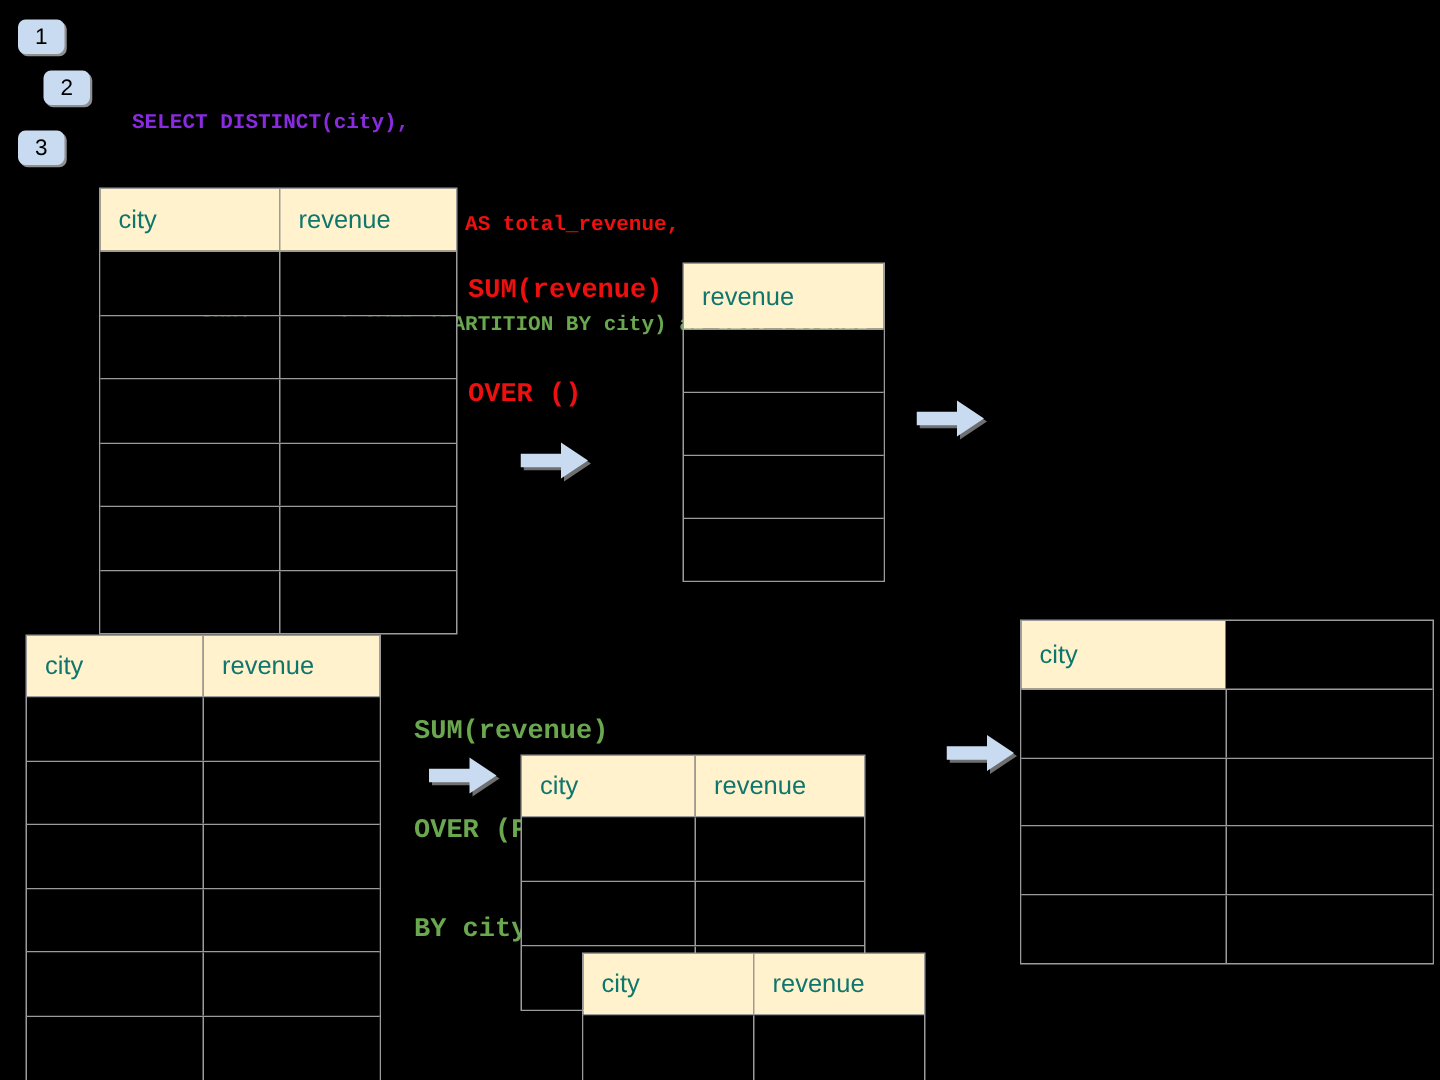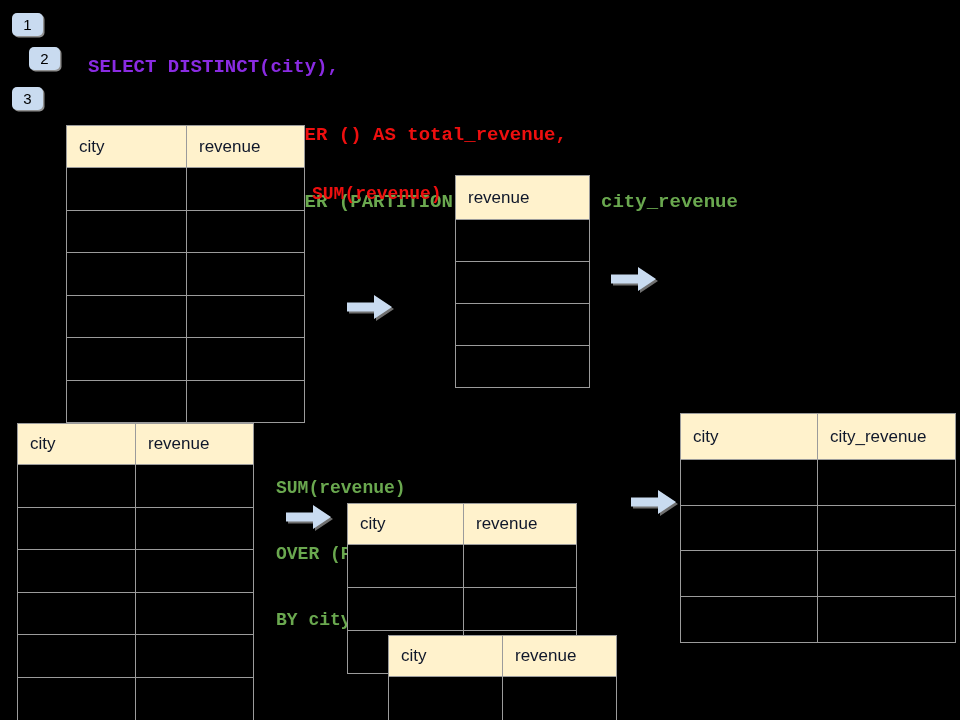--- a/index.html
+++ b/index.html
@@ -6,21 +6,21 @@
   .canvas {
     position:relative; width:960px; height:720px; overflow:hidden;
     background:var(--bg,#000);
     font-family:"Liberation Sans", sans-serif;
   }
   
   .code {
     position:absolute; font-family:"Liberation Mono", monospace;
     font-weight:bold; white-space:pre;
   }
-  .main-code { left:88px; top:11px; font-size:19px; line-height:22.5px; }
+  .main-code { left:88px; top:26px; font-size:14px; line-height:22.5px; }
   .ind-2 { padding-left:22.8px; }
   .ind-4 { padding-left:45.6px; }
   .c-purple { color:var(--purple); }
   .c-red    { color:var(--red); }
   .c-green  { color:var(--green); }
   .side-note  { left:752px; top:36px;  font-size:16px; line-height:19px; color:var(--purple); }
   .note-total { left:312px; top:137px; font-size:18px; line-height:23px; color:var(--red); }
   .note-part  { left:276px; top:433px; font-size:18px; line-height:22px; color:var(--green); }
   
   .badge {
@@ -33,21 +33,21 @@
   .badge2 { left:29px; top:47px; }
   .badge3 { left:12px; top:87px; }
   
   .tbl { position:absolute; border:1px solid var(--border); }
   .trow { display:flex; height:var(--rh); }
   .trow.thead { height:var(--hh); }
   .trow + .trow { border-top:1px solid var(--border); }
   .tcell { box-sizing:border-box; height:100%; background:#000; }
   .tcell + .tcell { border-left:1px solid var(--border); }
   .thead .tcell {
-    background:var(--cream); color:#0f172a; font-size:17px;
+    background:var(--cream); color:#0f766e; font-size:17px;
     display:flex; align-items:center; padding-left:12px;
   }
   #tbl-rides-top        { left:66px;  top:125px; --hh:41px;  --rh:41.5px; }
   #tbl-total-result     { left:455px; top:175px; --hh:43px;  --rh:41px;   }
   #tbl-rides-bottom     { left:17px;  top:423px; --hh:40px;  --rh:41.6px; }
   #tbl-partition-step1  { left:347px; top:503px; --hh:40px;  --rh:42px;   z-index:1; }
   #tbl-partition-step2  { left:388px; top:635px; --hh:40px;  --rh:43px;   z-index:2; }
   #tbl-city-rev-result  { left:680px; top:413px; --hh:45px;  --rh:44.7px; }
   
   .arrow { position:absolute; color:var(--blue); filter:drop-shadow(2px 2px 0 #6f6f6f); line-height:0; }
@@ -68,20 +68,21 @@
   <div class="code main-code">
     <div class="c-purple">SELECT DISTINCT(city),</div>
     <div class="c-red ind-4">SUM(revenue) OVER () AS total_revenue,</div>
     <div class="c-green ind-4">SUM(revenue) OVER (PARTITION BY city) as city_revenue</div>
     <div class="c-purple ind-2">FROM rides</div>
   </div>
 
 
   <div class="code note-total">
     <div>SUM(revenue)</div>
+    <div>OVER ()</div>
   </div>
 
   <div class="code note-part">
     <div>SUM(revenue)</div>
     <div>OVER (PARTITION</div>
     <div>BY city)</div>
   </div>
 
   <div class="tbl" id="tbl-rides-top">
       <div class="trow thead">
@@ -184,21 +185,20 @@
         <div class="tcell" style="width: 114px;">revenue</div>
       </div>
       <div class="trow">
         <div class="tcell" style="width: 113px;"></div>
         <div class="tcell" style="width: 114px;"></div>
       </div>
     </div>
   <div class="tbl" id="tbl-city-rev-result">
       <div class="trow thead">
         <div class="tcell" style="width: 136px;">city</div>
-        <div class="tcell" style="width: 138px;">city_revenue</div>
       </div>
       <div class="trow">
         <div class="tcell" style="width: 136px;"></div>
         <div class="tcell" style="width: 138px;"></div>
       </div>
       <div class="trow">
         <div class="tcell" style="width: 136px;"></div>
         <div class="tcell" style="width: 138px;"></div>
       </div>
       <div class="trow">

